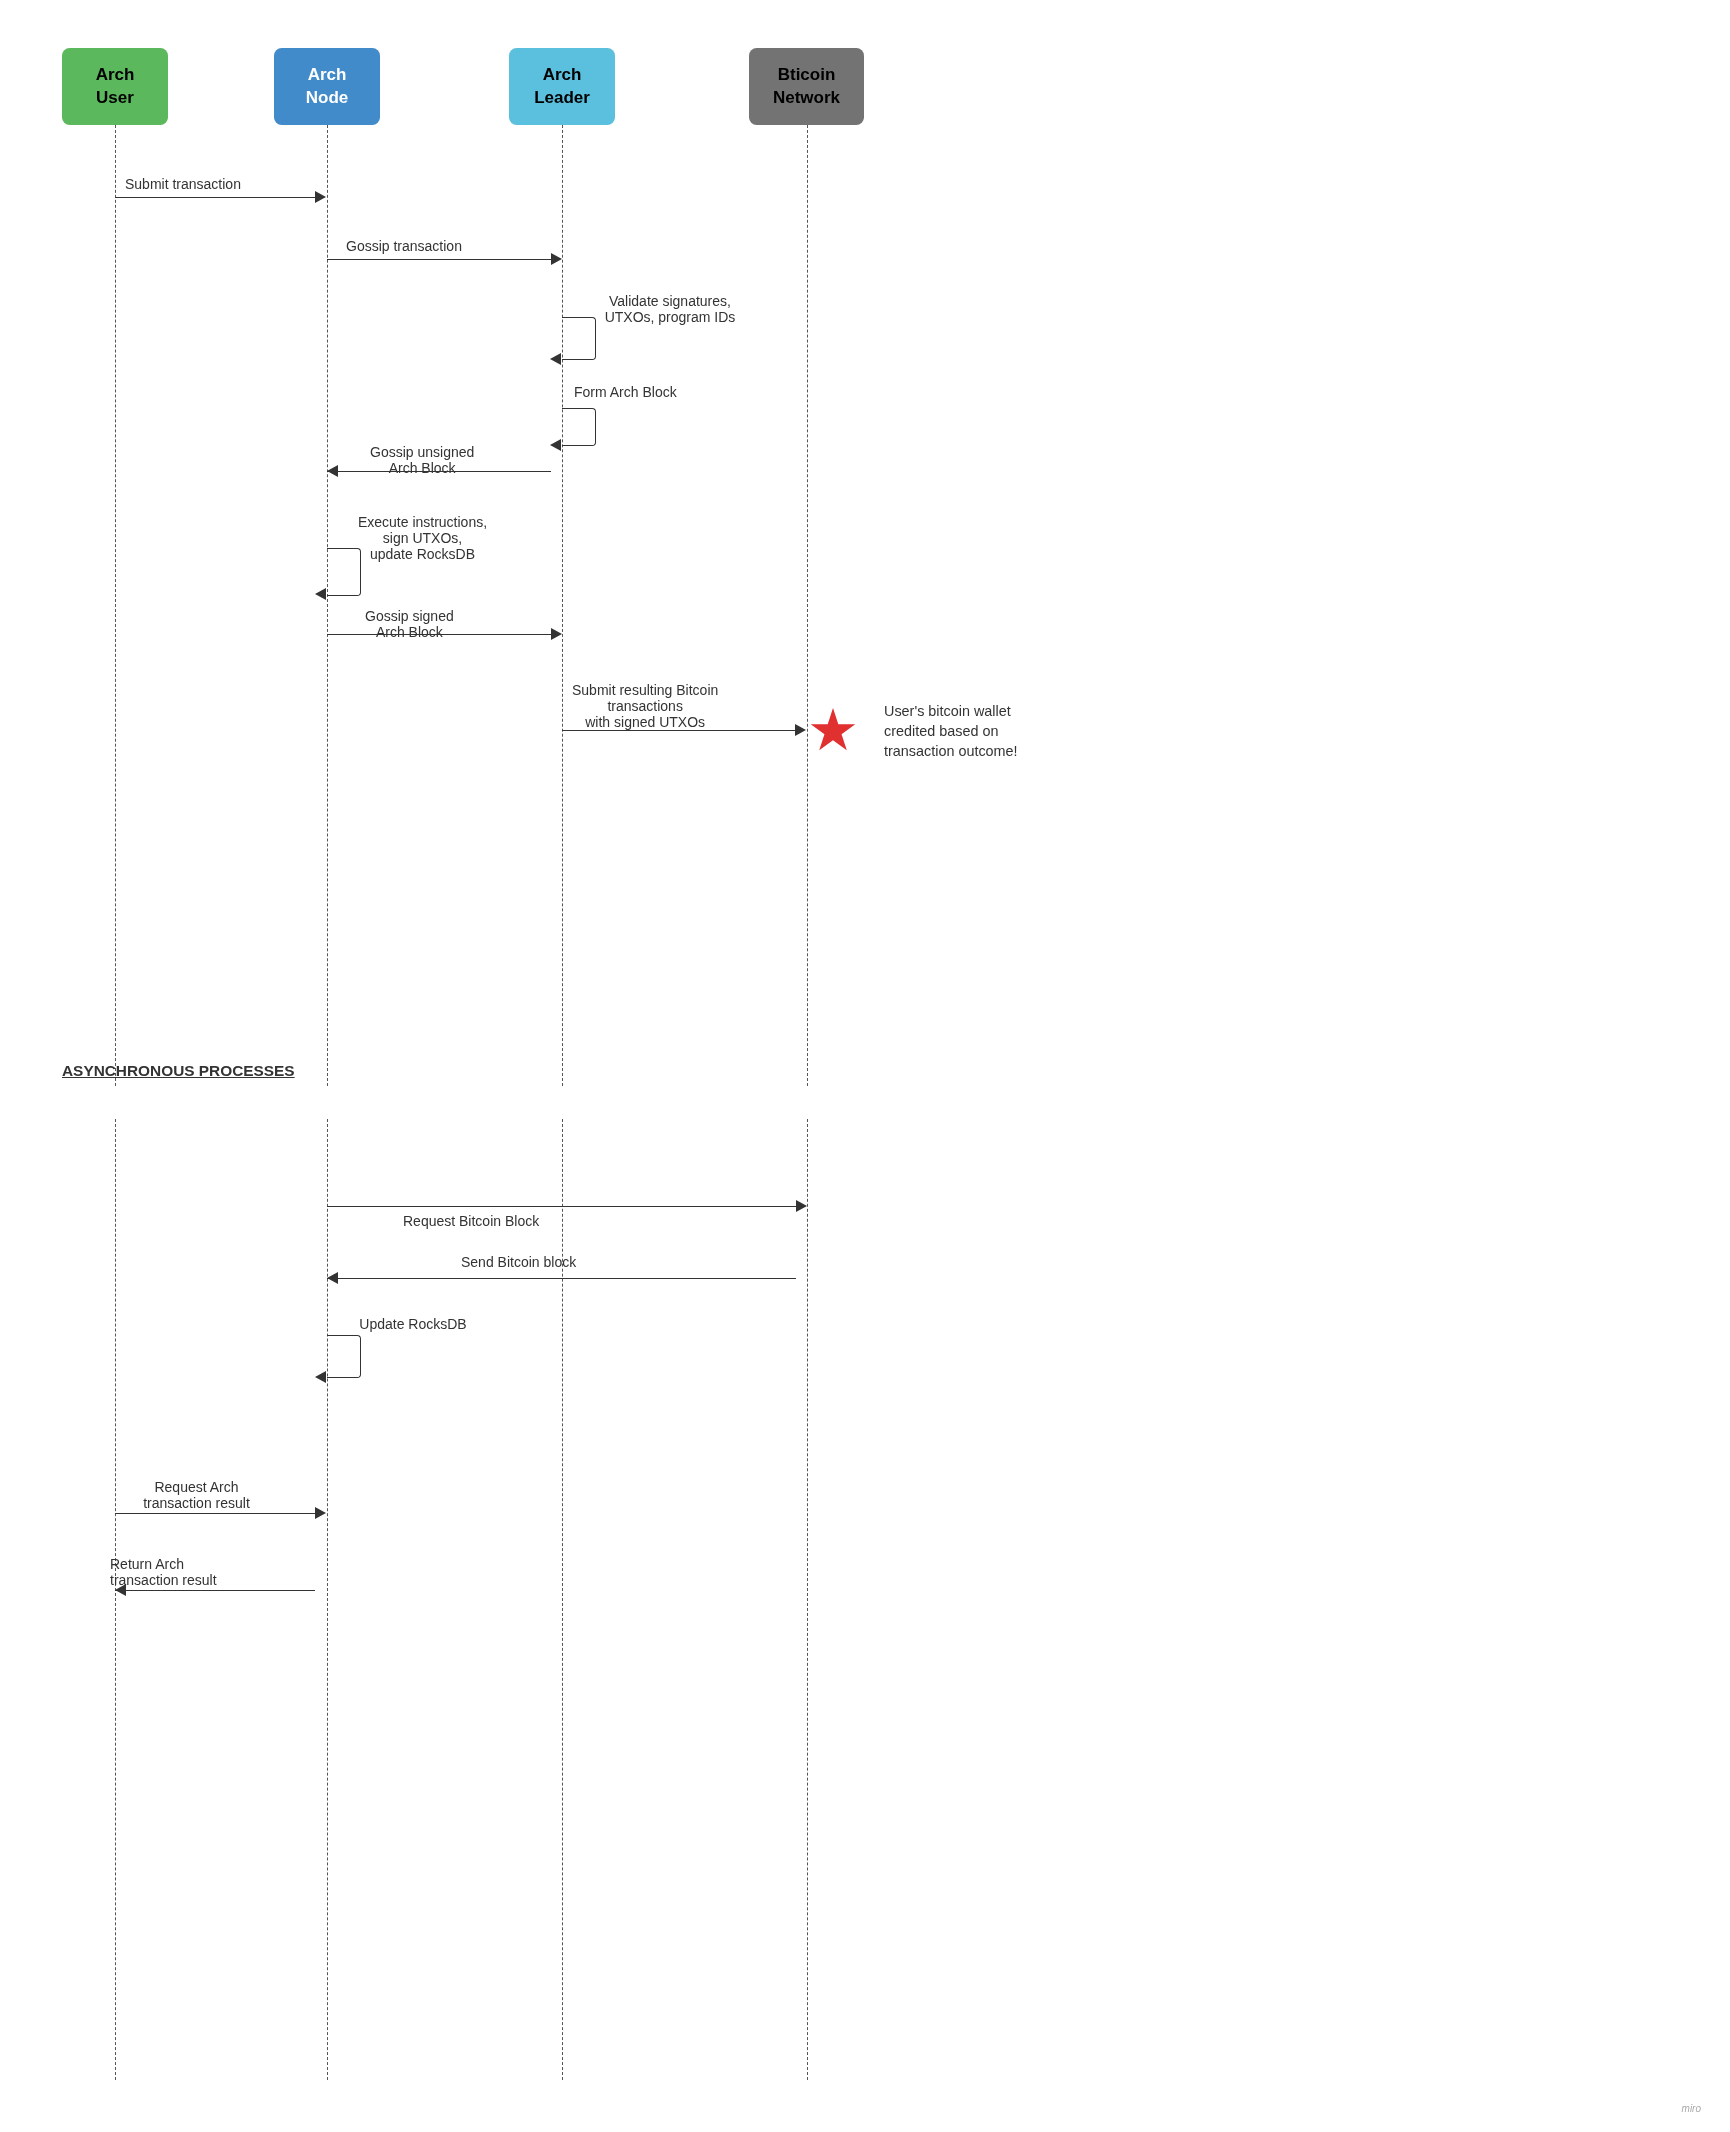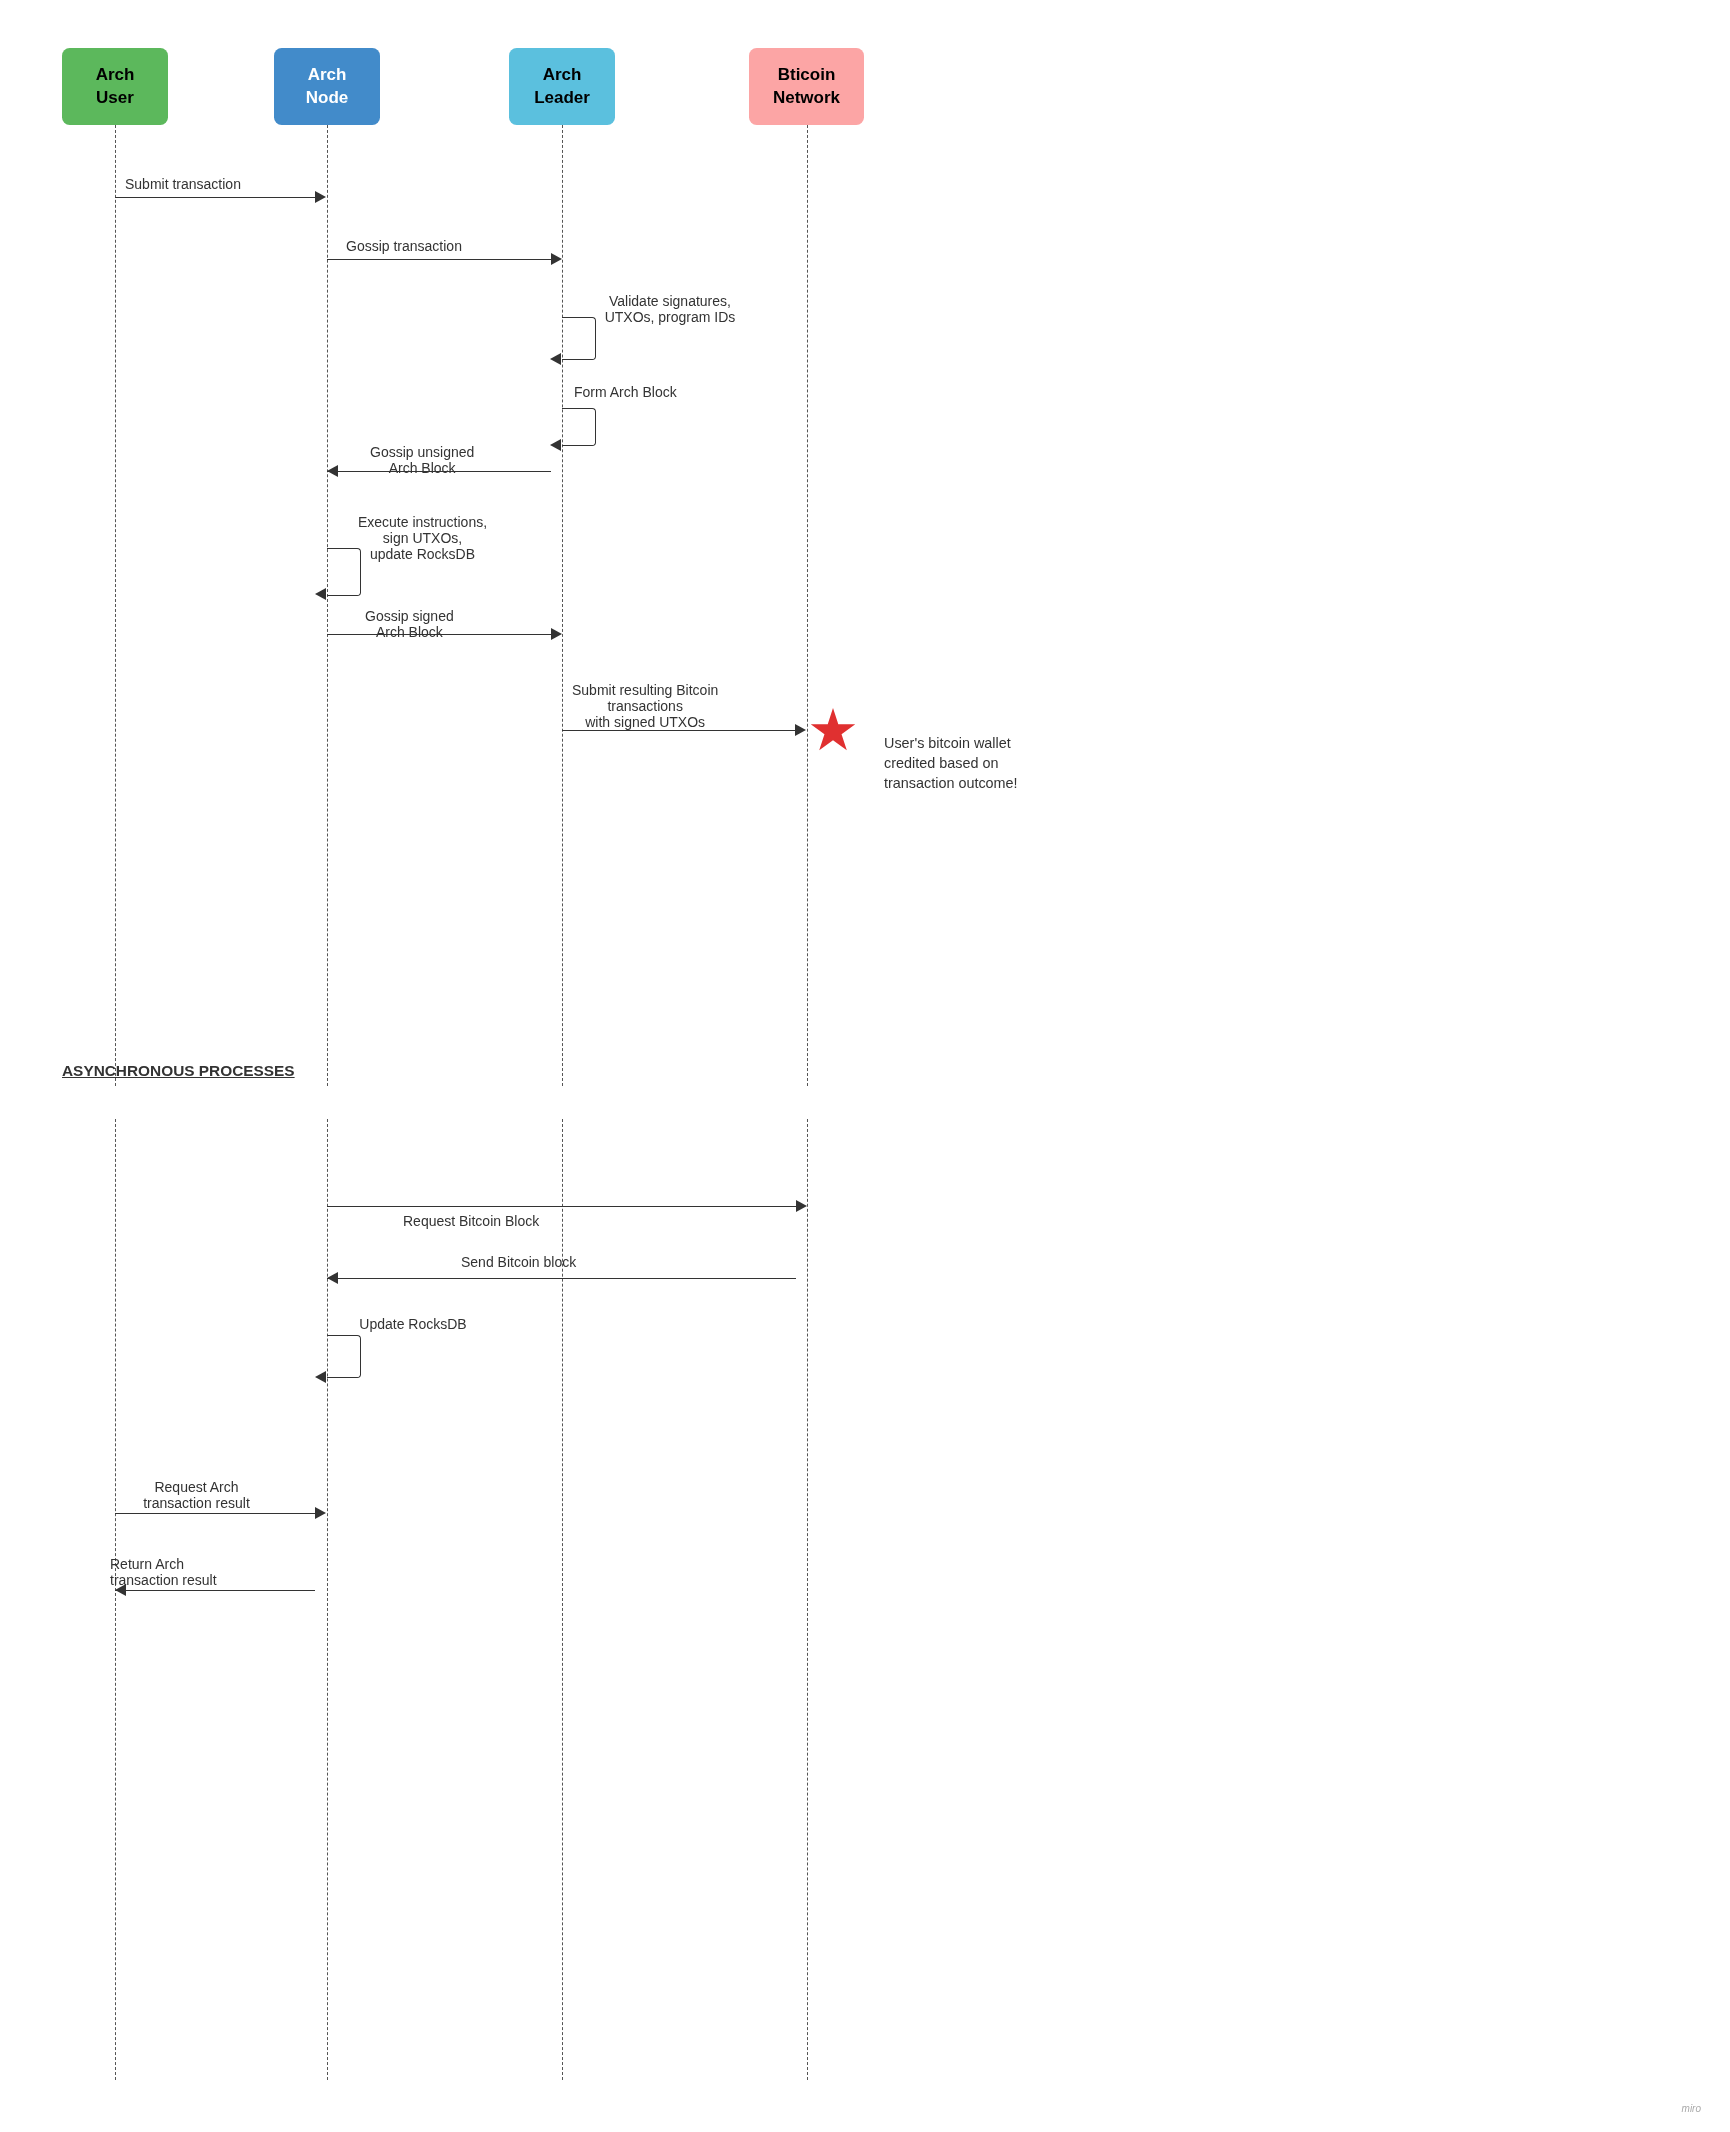--- a/index.html
+++ b/index.html
@@ -49,21 +49,21 @@
     }
     .actor-arch-leader {
       background: #5bc0de;
       color: #000;
       width: 106px;
       height: 77px;
       top: 48px;
       left: 509px;
     }
     .actor-bitcoin-network {
-      background: #fca5a5;
+      background: #737373;
       color: #000;
       width: 115px;
       height: 77px;
       top: 48px;
       left: 749px;
     }
 
     
     .lifeline {
       position: absolute;
@@ -207,21 +207,21 @@
   <div class="arrow-label" style="top:608px; left:365px; text-align:center;">Gossip signed<br>Arch Block</div>
 
   <div class="arrow" style="top:730px; left:562px; width:245px;">
     <div class="arrow-line" style="width:233px; top:0; left:0;"></div>
     <div class="arrow-head-right" style="top:-5.8px; left:233px;"></div>
   </div>
   <div class="arrow-label" style="top:682px; left:572px; text-align:center;">Submit resulting Bitcoin<br>transactions<br>with signed UTXOs</div>
 
   <div class="star" style="top:701px; left:807px;">★</div>
 
-  <div class="note" style="top:701px; left:884px; width:192px;margin-top:32px;">User's bitcoin wallet<br>credited based on<br>transaction outcome!</div>
+  <div class="note" style="top:701px; left:884px; width:192px;">User's bitcoin wallet<br>credited based on<br>transaction outcome!</div>
 
   <div class="section-label" style="top:1062px; left:62px;">ASYNCHRONOUS PROCESSES</div>
 
   <div class="arrow" style="top:1206px; left:327px; width:480px;">
     <div class="arrow-line" style="width:469px; top:0; left:0;"></div>
     <div class="arrow-head-right" style="top:-5.8px; left:469px;"></div>
   </div>
   <div class="arrow-label" style="top:1182px; left:403px; text-align:center;margin-top:31px;">Request Bitcoin Block</div>
 
   <div class="arrow" style="top:1278px; left:327px; width:480px;">

